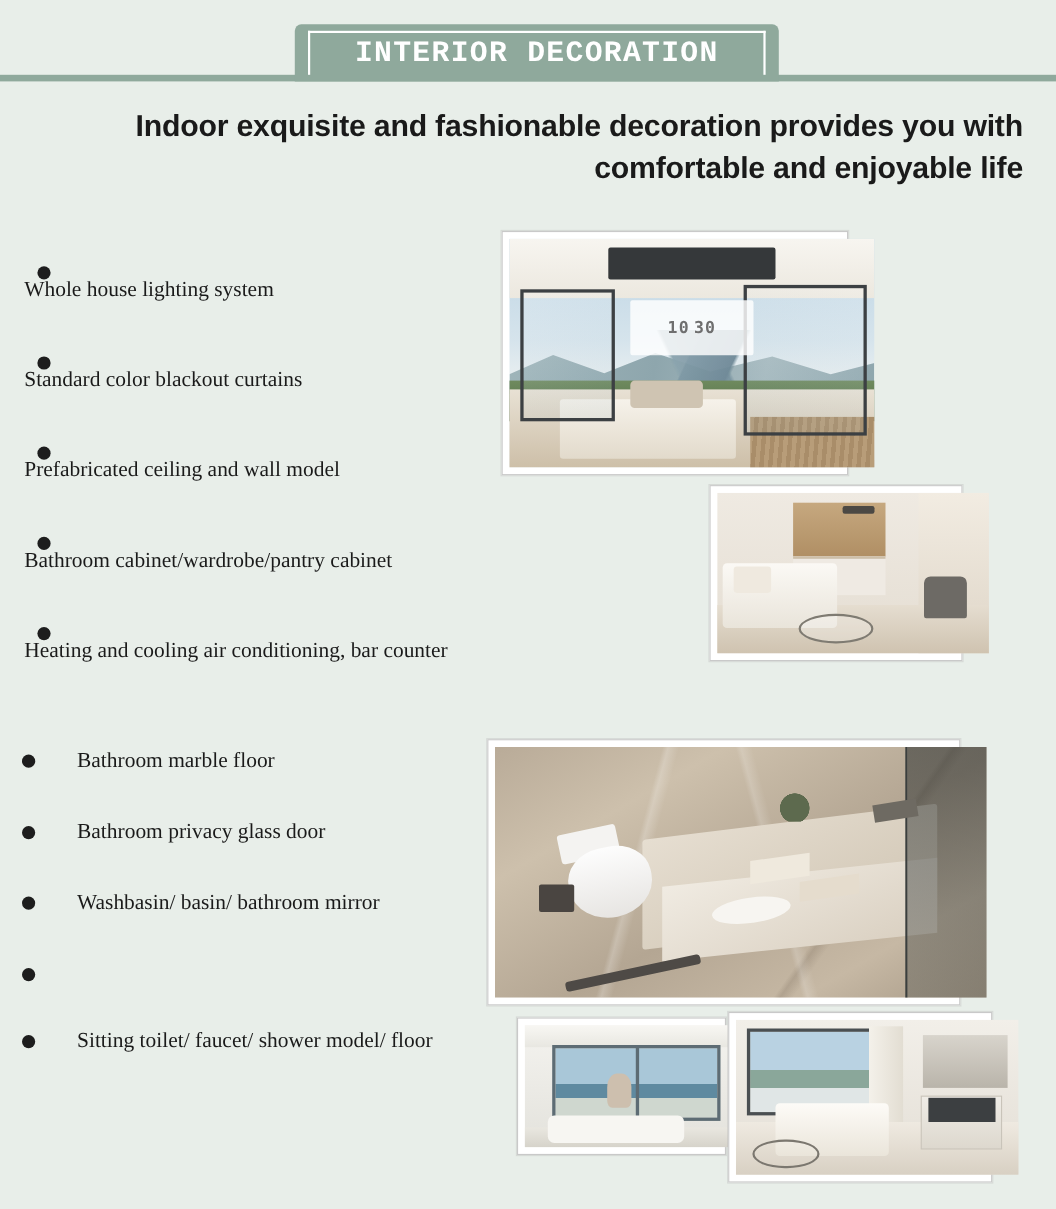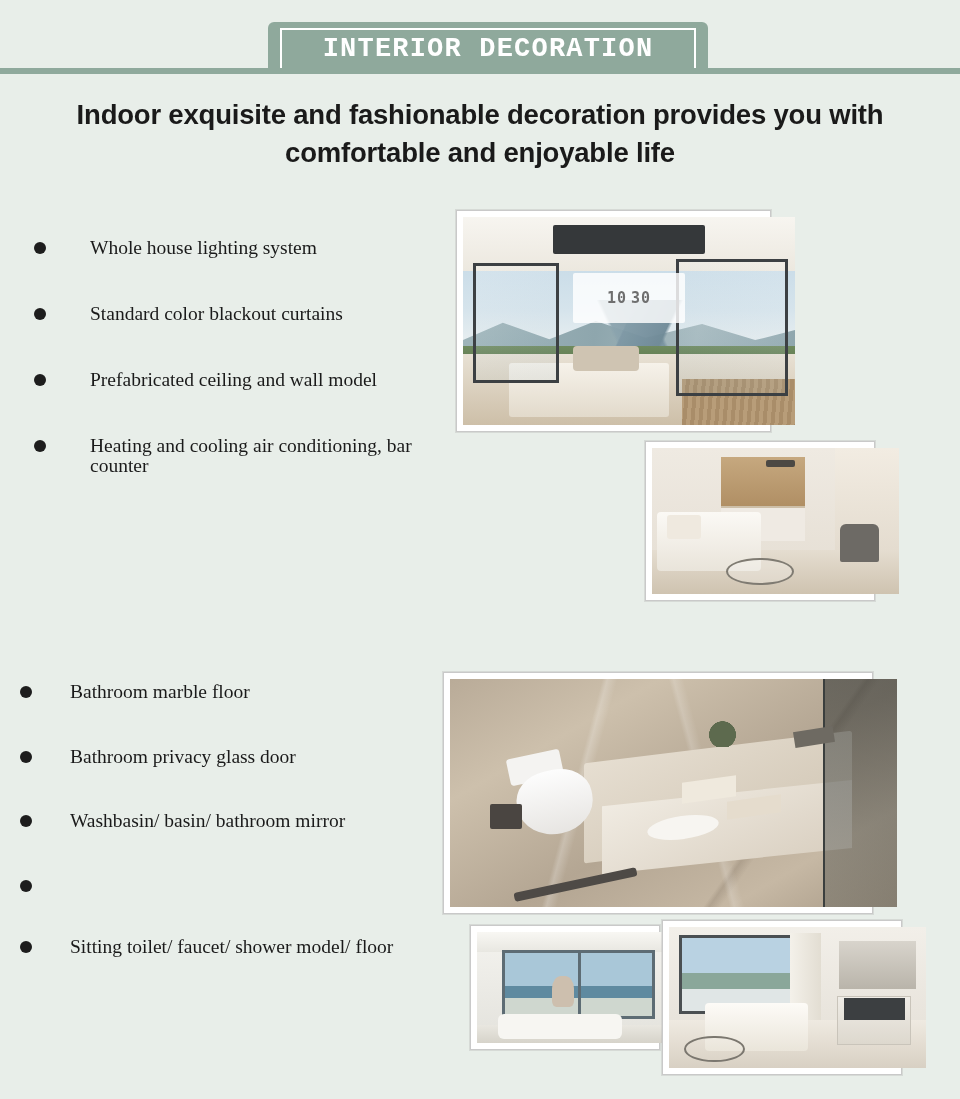--- a/index.html
+++ b/index.html
@@ -54,40 +54,40 @@
     letter-spacing: 1.2px;
     color: #ffffff;
   }
 
   
   .subtitle {
     position: absolute;
     top: 96px;
     left: 30px;
     width: 900px;
-    text-align: center;
+    text-align: right;
     font-size: 27.5px;
     font-weight: bold;
     line-height: 1.38;
     color: #1a1a1a;
     letter-spacing: -0.2px;
   }
 
   
   .list {
     position: absolute;
   }
   .list-a { top: 238px; left: 22px; width: 430px; }
   .list-b { top: 682px; left: 12px; width: 440px; }
 
   .bullet-row {
     display: flex;
     align-items: flex-start;
   }
-  .list-a .bullet-row { margin-bottom: 46.5px; }
+  .list-a .bullet-row { margin-bottom: 46.5px; flex-direction: column; }
   .list-b .bullet-row { margin-bottom: 45px; }
 
   .bullet-dot {
     width: 12px;
     height: 12px;
     border-radius: 50%;
     background: #1d1d1d;
     flex: 0 0 auto;
     margin-top: 4px;
   }
@@ -301,20 +301,24 @@
     <span class="bullet-dot"></span>
     <span class="bullet-text">Whole house lighting system</span>
   </div>
   <div class="bullet-row">
     <span class="bullet-dot"></span>
     <span class="bullet-text">Standard color blackout curtains</span>
   </div>
   <div class="bullet-row">
     <span class="bullet-dot"></span>
     <span class="bullet-text">Prefabricated ceiling and wall model</span>
+  </div>
+  <div class="bullet-row">
+    <span class="bullet-dot"></span>
+    <span class="bullet-text">Bathroom cabinet/wardrobe/pantry cabinet</span>
   </div>
   <div class="bullet-row">
     <span class="bullet-dot"></span>
     <span class="bullet-text">Heating and cooling air conditioning, bar counter</span>
   </div>
 </div>
 
 <div class="list list-b">
   <div class="bullet-row">
     <span class="bullet-dot"></span>

